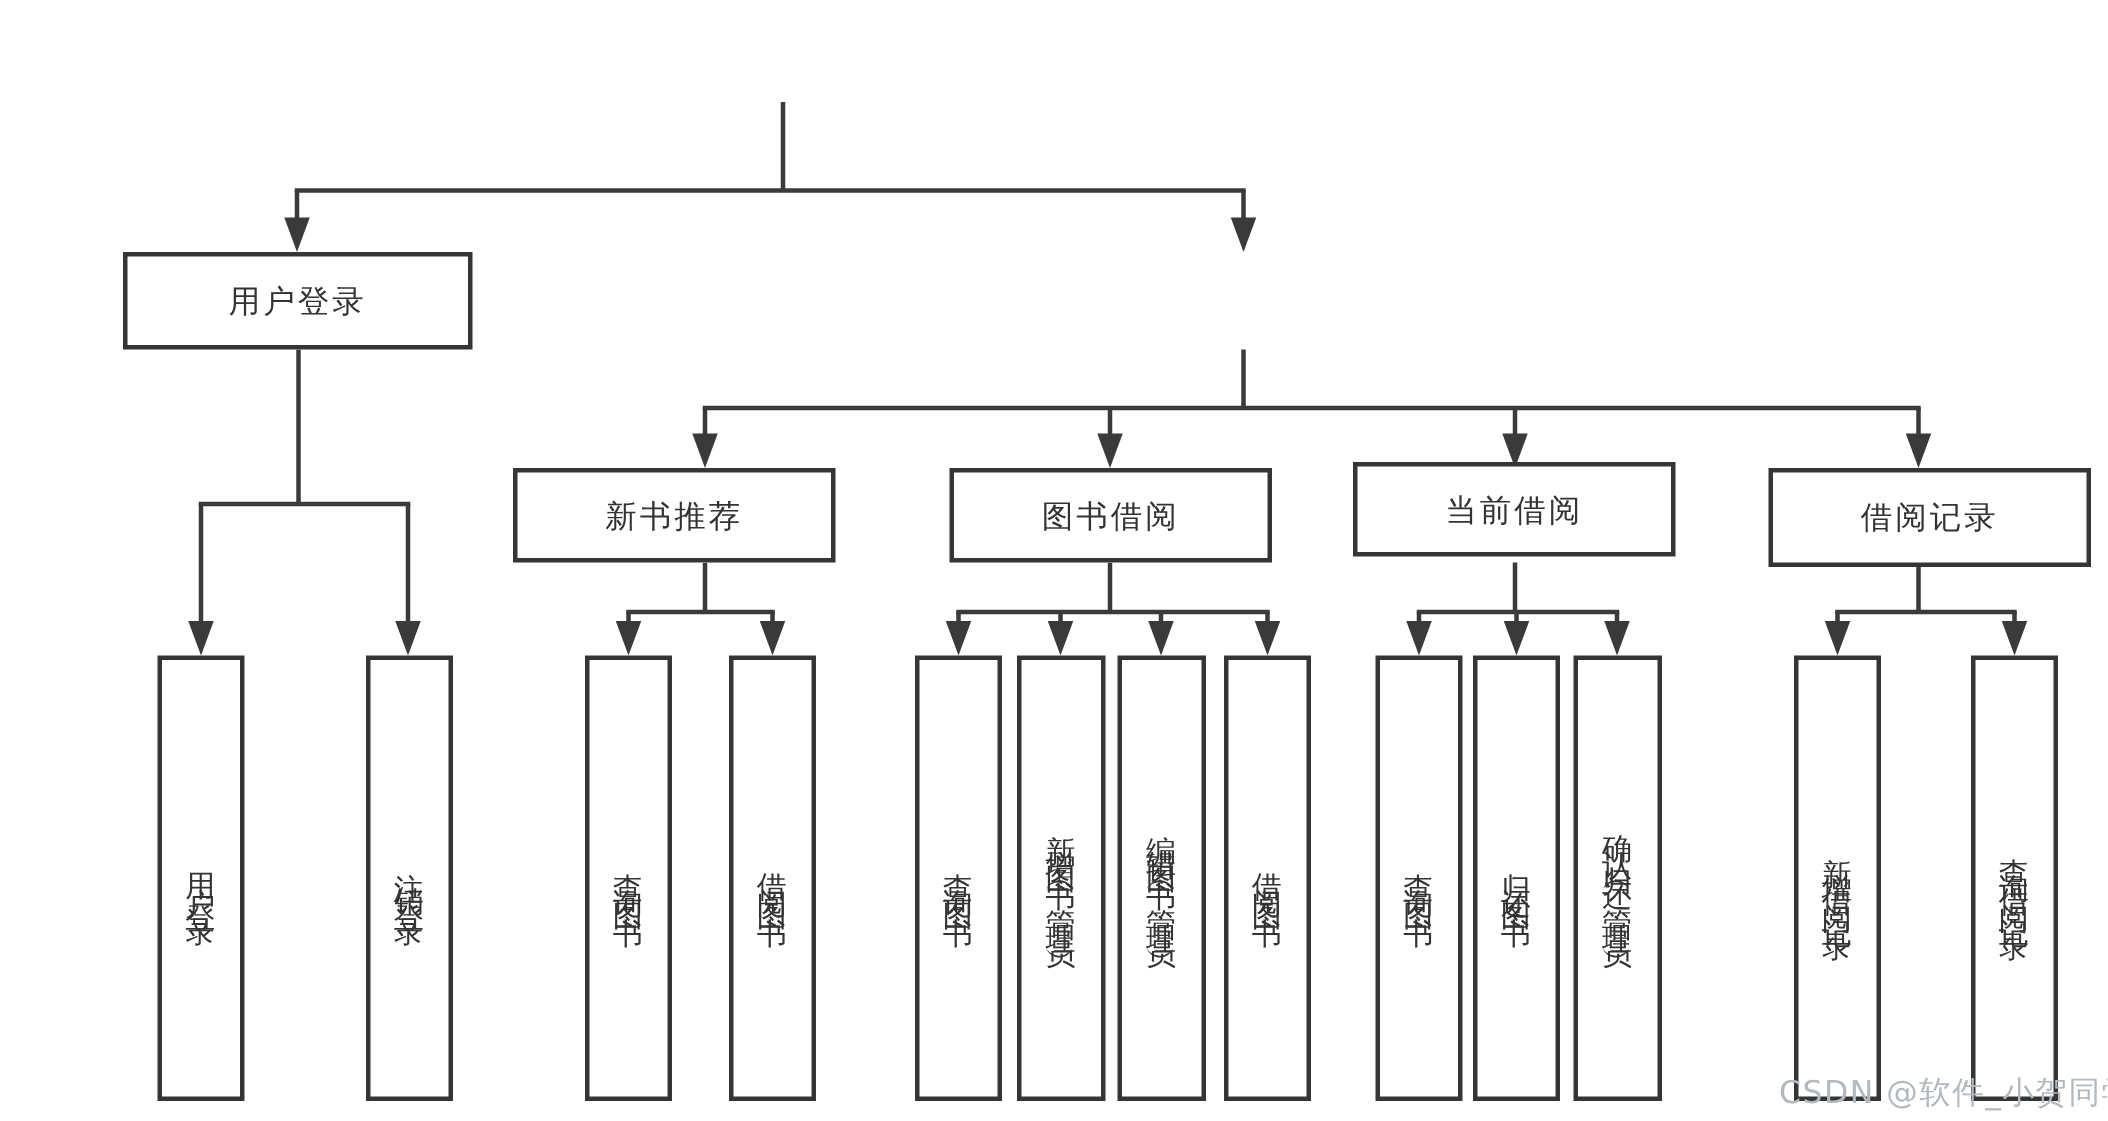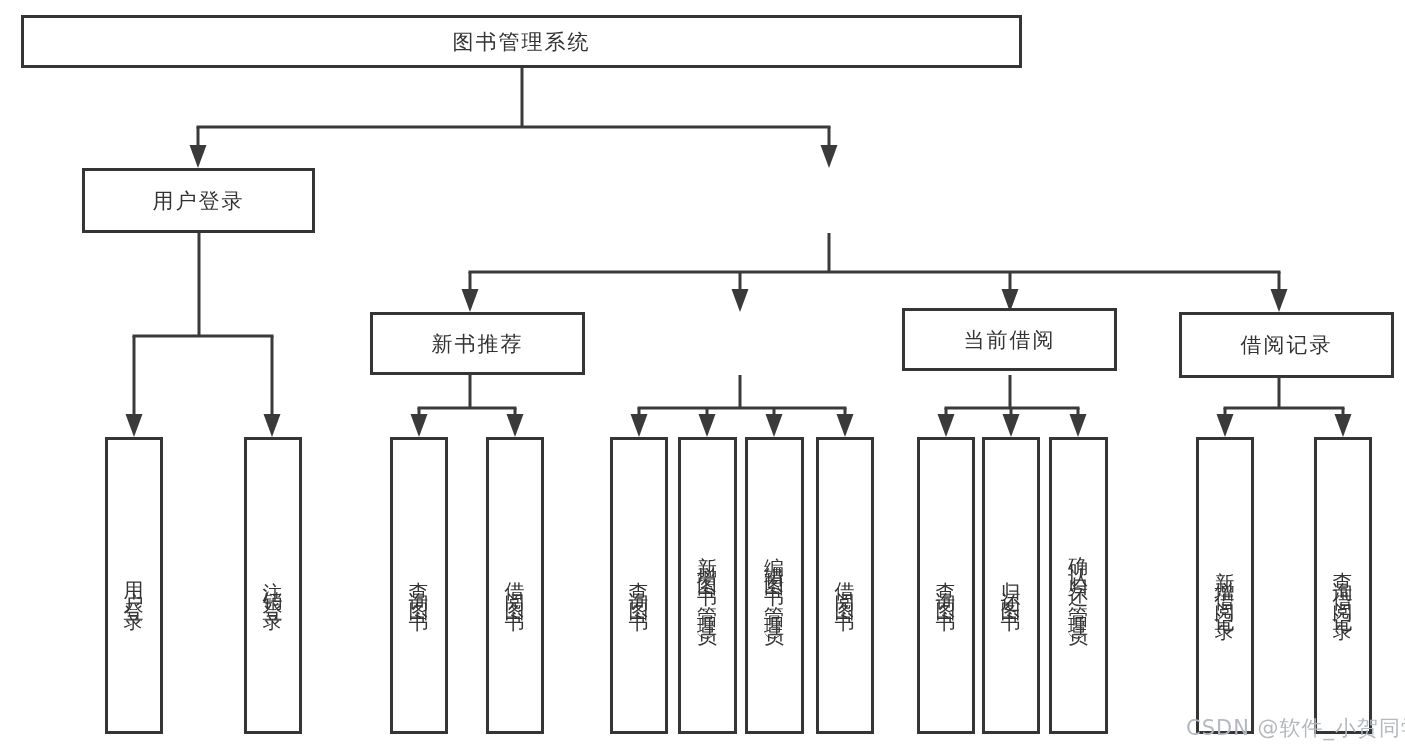--- a/index.html
+++ b/index.html
@@ -80,25 +80,25 @@
       <line x1="1078" y1="408" x2="1078" y2="418" stroke="#3a3a3a" stroke-width="3"></line>
       <polygon points="1069.5,414 1086.5,414 1078,437" fill="#3a3a3a"></polygon>
       <line x1="1279" y1="375" x2="1279" y2="408" stroke="#3a3a3a" stroke-width="3"></line>
       <line x1="1223.5" y1="408" x2="1344.5" y2="408" stroke="#3a3a3a" stroke-width="3"></line>
       <line x1="1225" y1="408" x2="1225" y2="418" stroke="#3a3a3a" stroke-width="3"></line>
       <polygon points="1216.5,414 1233.5,414 1225,437" fill="#3a3a3a"></polygon>
       <line x1="1343" y1="408" x2="1343" y2="418" stroke="#3a3a3a" stroke-width="3"></line>
       <polygon points="1334.5,414 1351.5,414 1343,437" fill="#3a3a3a"></polygon>
     </svg>
 
-  <div class="node" style="left:21px;top:15px;width:1001px;height:53px;">图书管理系统</div>
 
   <div class="node" style="left:82px;top:168px;width:233px;height:65px;">用户登录</div>
 
-  <div class="node" style="left:370px;top:312px;width:215px;height:63px;">新书推荐</div>
+  <div class="node" style="left:342px;top:312px;width:215px;height:63px;">新书推荐</div>
+  <div class="node" style="left:633px;top:312px;width:215px;height:63px;">图书借阅</div>
   <div class="node" style="left:902px;top:308px;width:215px;height:63px;">当前借阅</div>
   <div class="node" style="left:1179px;top:312px;width:215px;height:66px;">借阅记录</div>
 
   <div class="node leaf" style="left:105px;top:437px;width:58px;height:297px;">
     <span class="vtext">用户登录</span>
   </div>
   <div class="node leaf" style="left:244px;top:437px;width:58px;height:297px;">
     <span class="vtext">注销登录</span>
   </div>
 

